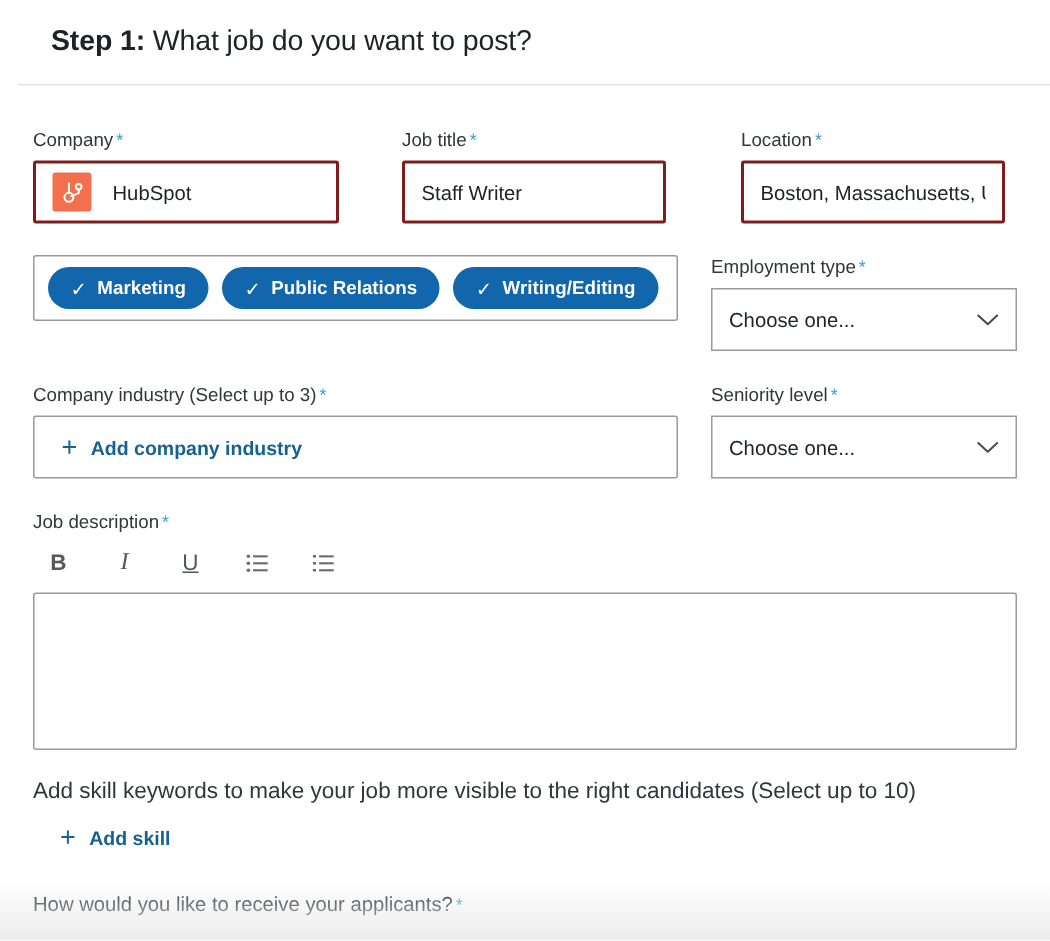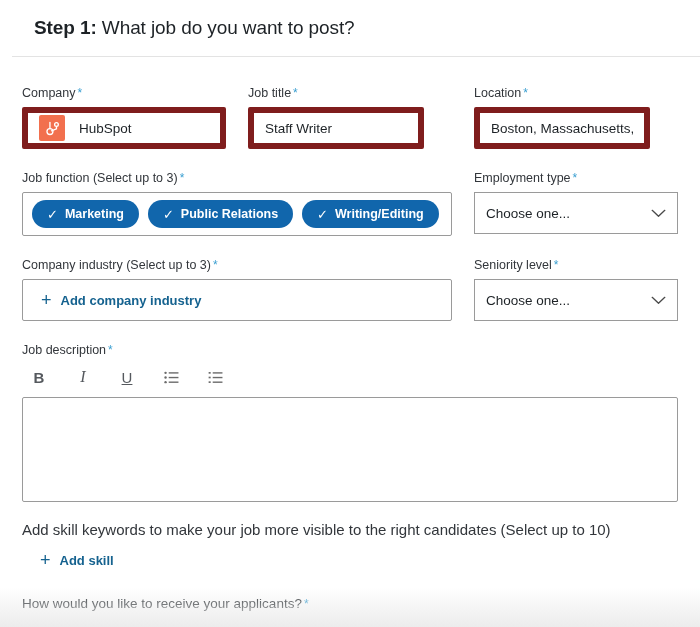--- a/index.html
+++ b/index.html
@@ -57,21 +57,21 @@
     line-height: 16px;
     white-space: nowrap;
   }
   .req {
     color: #3b9fd1;
     font-size: 12px;
     margin-left: 2px;
   }
 
   .input-box {
-    border: 6px solid #7f1d1d;
+    border: 2px solid #7f1d1d;
     border-radius: 2px;
     height: 42px;
     box-sizing: border-box;
     display: flex;
     align-items: center;
     padding: 0 11px;
     background: #fff;
     font-size: 13.5px;
     color: #1d2226;
     overflow: hidden;
@@ -257,21 +257,21 @@
             <circle cx="17.6" cy="6.4" r="2.6" fill="none" stroke="#ffffff" stroke-width="1.9"></circle>
             <path d="M17.6 9.0 L17.6 12.4 L10.6 15.2" fill="none" stroke="#ffffff" stroke-width="1.9" stroke-linecap="round"></path>
             <circle cx="8.4" cy="16.3" r="4.2" fill="none" stroke="#ffffff" stroke-width="1.9"></circle>
             <path d="M8.4 12.1 L8.4 3.4" fill="none" stroke="#ffffff" stroke-width="1.9" stroke-linecap="round"></path>
           </svg>
         </span>
         <span class="input-text">HubSpot</span>
       </div>
     </div>
 
-    <div style="width:204px;flex:none;">
+    <div style="width:204px;flex:none;margin-left:20px;">
       <div class="field-label">
         <span>Job title</span><span class="req">*</span>
       </div>
       <div class="input-box mid">
         <span class="input-text">Staff Writer</span>
       </div>
     </div>
 
     <div style="width:204px;flex:none;">
       <div class="field-label">
@@ -280,23 +280,20 @@
       <div class="input-box mid">
         <span class="input-text">Boston, Massachusetts, United</span>
       </div>
     </div>
 
   </div>
 
   <div class="row">
 
     <div class="col-left">
-      <div class="field-label">
-        <span>Job function (Select up to 3)</span><span class="req">*</span>
-      </div>
       <div class="chips-box">
         <span class="chip">
           <span class="check">✓</span>
             <span>Marketing</span>
         </span>
         <span class="chip">
           <span class="check">✓</span>
             <span>Public Relations</span>
         </span>
         <span class="chip">

